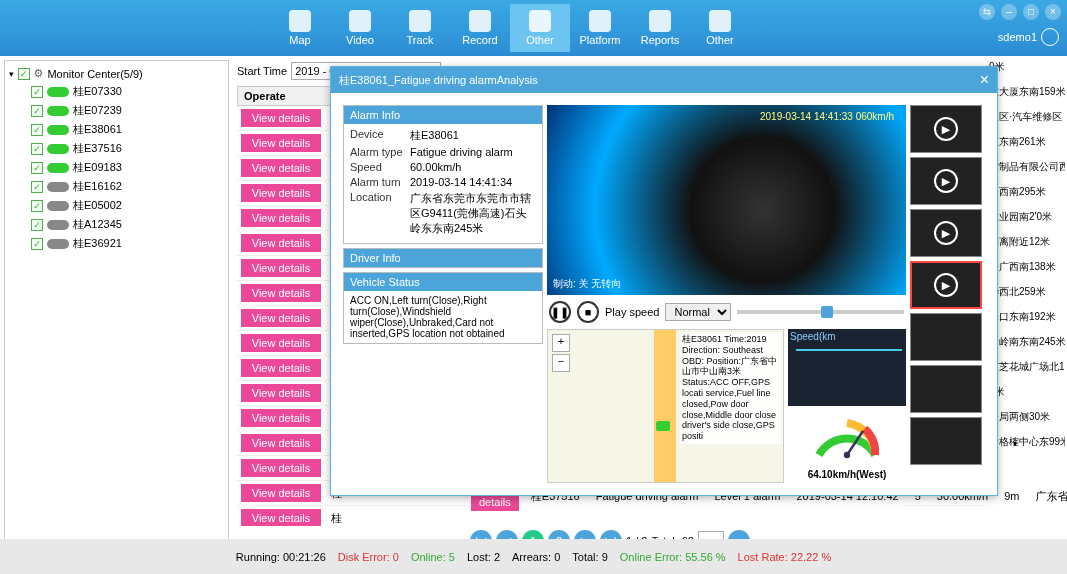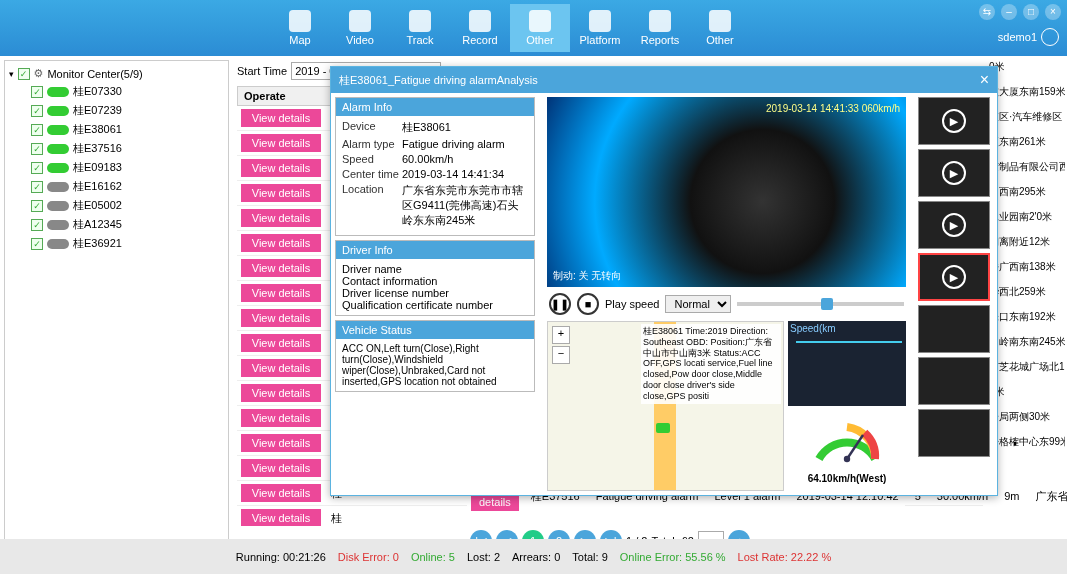--- a/index.html
+++ b/index.html
@@ -39,42 +39,42 @@
 .pg-box { width:26px; height:20px; border:1px solid #aaa; }
 .right-col { width:80px; padding:4px 2px; overflow:hidden; }
 .loc-line { font-size:10px; white-space:nowrap; overflow:hidden; margin-bottom:11px; }
 .status-bar { position:absolute; bottom:0; left:0; right:0; height:35px; background:#e8e8e8; display:flex; align-items:center; gap:12px; padding:0 8px; font-size:11px; justify-content:center; }
 .status-bar .red { color:#d33; }
 .status-bar .grn { color:#3a3; }
 
 .modal { position:absolute; left:330px; top:66px; width:668px; height:430px; background:#fff; border:1px solid #5bb3e0; box-shadow:0 2px 8px rgba(0,0,0,.3); display:flex; flex-direction:column; }
 .modal-title { background:#4ba5db; color:#fff; padding:4px 8px; display:flex; justify-content:space-between; align-items:center; }
 .modal-close { cursor:pointer; font-size:16px; }
-.modal-body { flex:1; display:flex; gap:12px; padding:4px; overflow:hidden; }
+.modal-body { flex:1; display:flex; gap:4px; padding:12px; overflow:hidden; }
 .m-left { width:200px; display:flex; flex-direction:column; gap:4px; }
 .panel { border:1px solid #bbb; }
 .panel-h { background:#4ba5db; color:#fff; padding:3px 6px; font-size:11px; }
 .panel-b { padding:4px 6px; font-size:10px; }
 .kv { display:flex; margin-bottom:3px; }
 .kv-k { width:60px; color:#333; }
 .kv-v { flex:1; }
 .m-mid { flex:1; display:flex; flex-direction:column; gap:4px; }
 .video { background:#000; height:190px; position:relative; color:#fff; display:flex; align-items:center; justify-content:center; }
-.vid-overlay { position:absolute; top:6px; right:6px; font-size:10px; color:#ff8; }
+.vid-overlay { position:absolute; top:6px; right:12px; font-size:10px; color:#ff8; }
 .vid-bottom { position:absolute; bottom:4px; left:6px; font-size:10px; }
 .vid-img { width:100%; height:100%; background:radial-gradient(circle at 60% 55%,#333 0%,#111 30%,#0af 70%,#037 100%); }
 .ctrls { display:flex; align-items:center; gap:6px; padding:2px; }
 .ctl-btn { width:22px; height:22px; border:2px solid #333; border-radius:50%; display:flex; align-items:center; justify-content:center; cursor:pointer; background:#fff; }
 .sel { border:1px solid #aaa; padding:1px 4px; height:18px; }
 .slider { flex:1; height:4px; background:#ccc; position:relative; }
 .slider-thumb { position:absolute; left:50%; top:-4px; width:12px; height:12px; background:#4ba5db; border-radius:2px; }
 .map-row { flex:1; display:flex; gap:4px; }
 .map { flex:1; background:#f5f5e8; position:relative; border:1px solid #ccc; }
 .map-road { position:absolute; left:45%; top:0; bottom:0; width:22px; background:#fc6; }
-.map-info { position:absolute; right:2px; top:2px; background:rgba(255,255,255,.9); font-size:9px; padding:2px; width:140px; line-height:1.2; }
+.map-info { position:absolute; right:2px; top:2px; background:rgba(255,255,255,.9); font-size:9px; padding:2px; width:101px; line-height:1.2; }
 .gauge-box { width:118px; display:flex; flex-direction:column; }
 .chart { flex:1; background:#1a2332; position:relative; }
 .chart-line { position:absolute; left:8px; right:4px; top:20px; height:2px; background:#4ce; }
 .gauge { flex:1; background:#fff; display:flex; flex-direction:column; align-items:center; justify-content:center; }
 .gauge-svg { width:80px; height:60px; }
 .gauge-txt { font-size:10px; font-weight:bold; }
 .m-right { width:75px; display:flex; flex-direction:column; gap:4px; overflow:hidden; }
 .thumb { width:72px; height:48px; background:#222; position:relative; border:1px solid #888; }
 .thumb.sel { border:2px solid #f44; }
 .play-ico { position:absolute; left:50%; top:50%; transform:translate(-50%,-50%); width:24px; height:24px; border:2px solid #fff; border-radius:50%; display:flex; align-items:center; justify-content:center; color:#fff; }
@@ -331,37 +331,31 @@
             </div>
           <div class="kv">
               <span class="kv-k">Alarm type</span>
               <span class="kv-v">Fatigue driving alarm</span>
             </div>
           <div class="kv">
               <span class="kv-k">Speed</span>
               <span class="kv-v">60.00km/h</span>
             </div>
           <div class="kv">
-              <span class="kv-k">Center time</span>
+              <span class="kv-k">Alarm turn</span>
               <span class="kv-v">2019-03-14 14:41:34</span>
             </div>
           <div class="kv">
               <span class="kv-k">Location</span>
               <span class="kv-v">广东省东莞市东莞市市辖区G9411(莞佛高速)石头岭东东南245米</span>
             </div>
         </div>
       </div>
       <div class="panel">
         <div class="panel-h">Driver Info</div>
-        <div class="panel-b">
-          <div>Driver name</div>
-          <div>Contact information</div>
-          <div>Driver license number</div>
-          <div>Qualification certificate number</div>
-        </div>
       </div>
       <div class="panel">
         <div class="panel-h">Vehicle Status</div>
         <div class="panel-b">ACC ON,Left turn(Close),Right turn(Close),Windshield wiper(Close),Unbraked,Card not inserted,GPS location not obtained</div>
       </div>
     </div>
     <div class="m-mid">
       <div class="video">
         <div class="vid-img"></div>
         <div class="vid-overlay">2019-03-14 14:41:33 060km/h</div>

